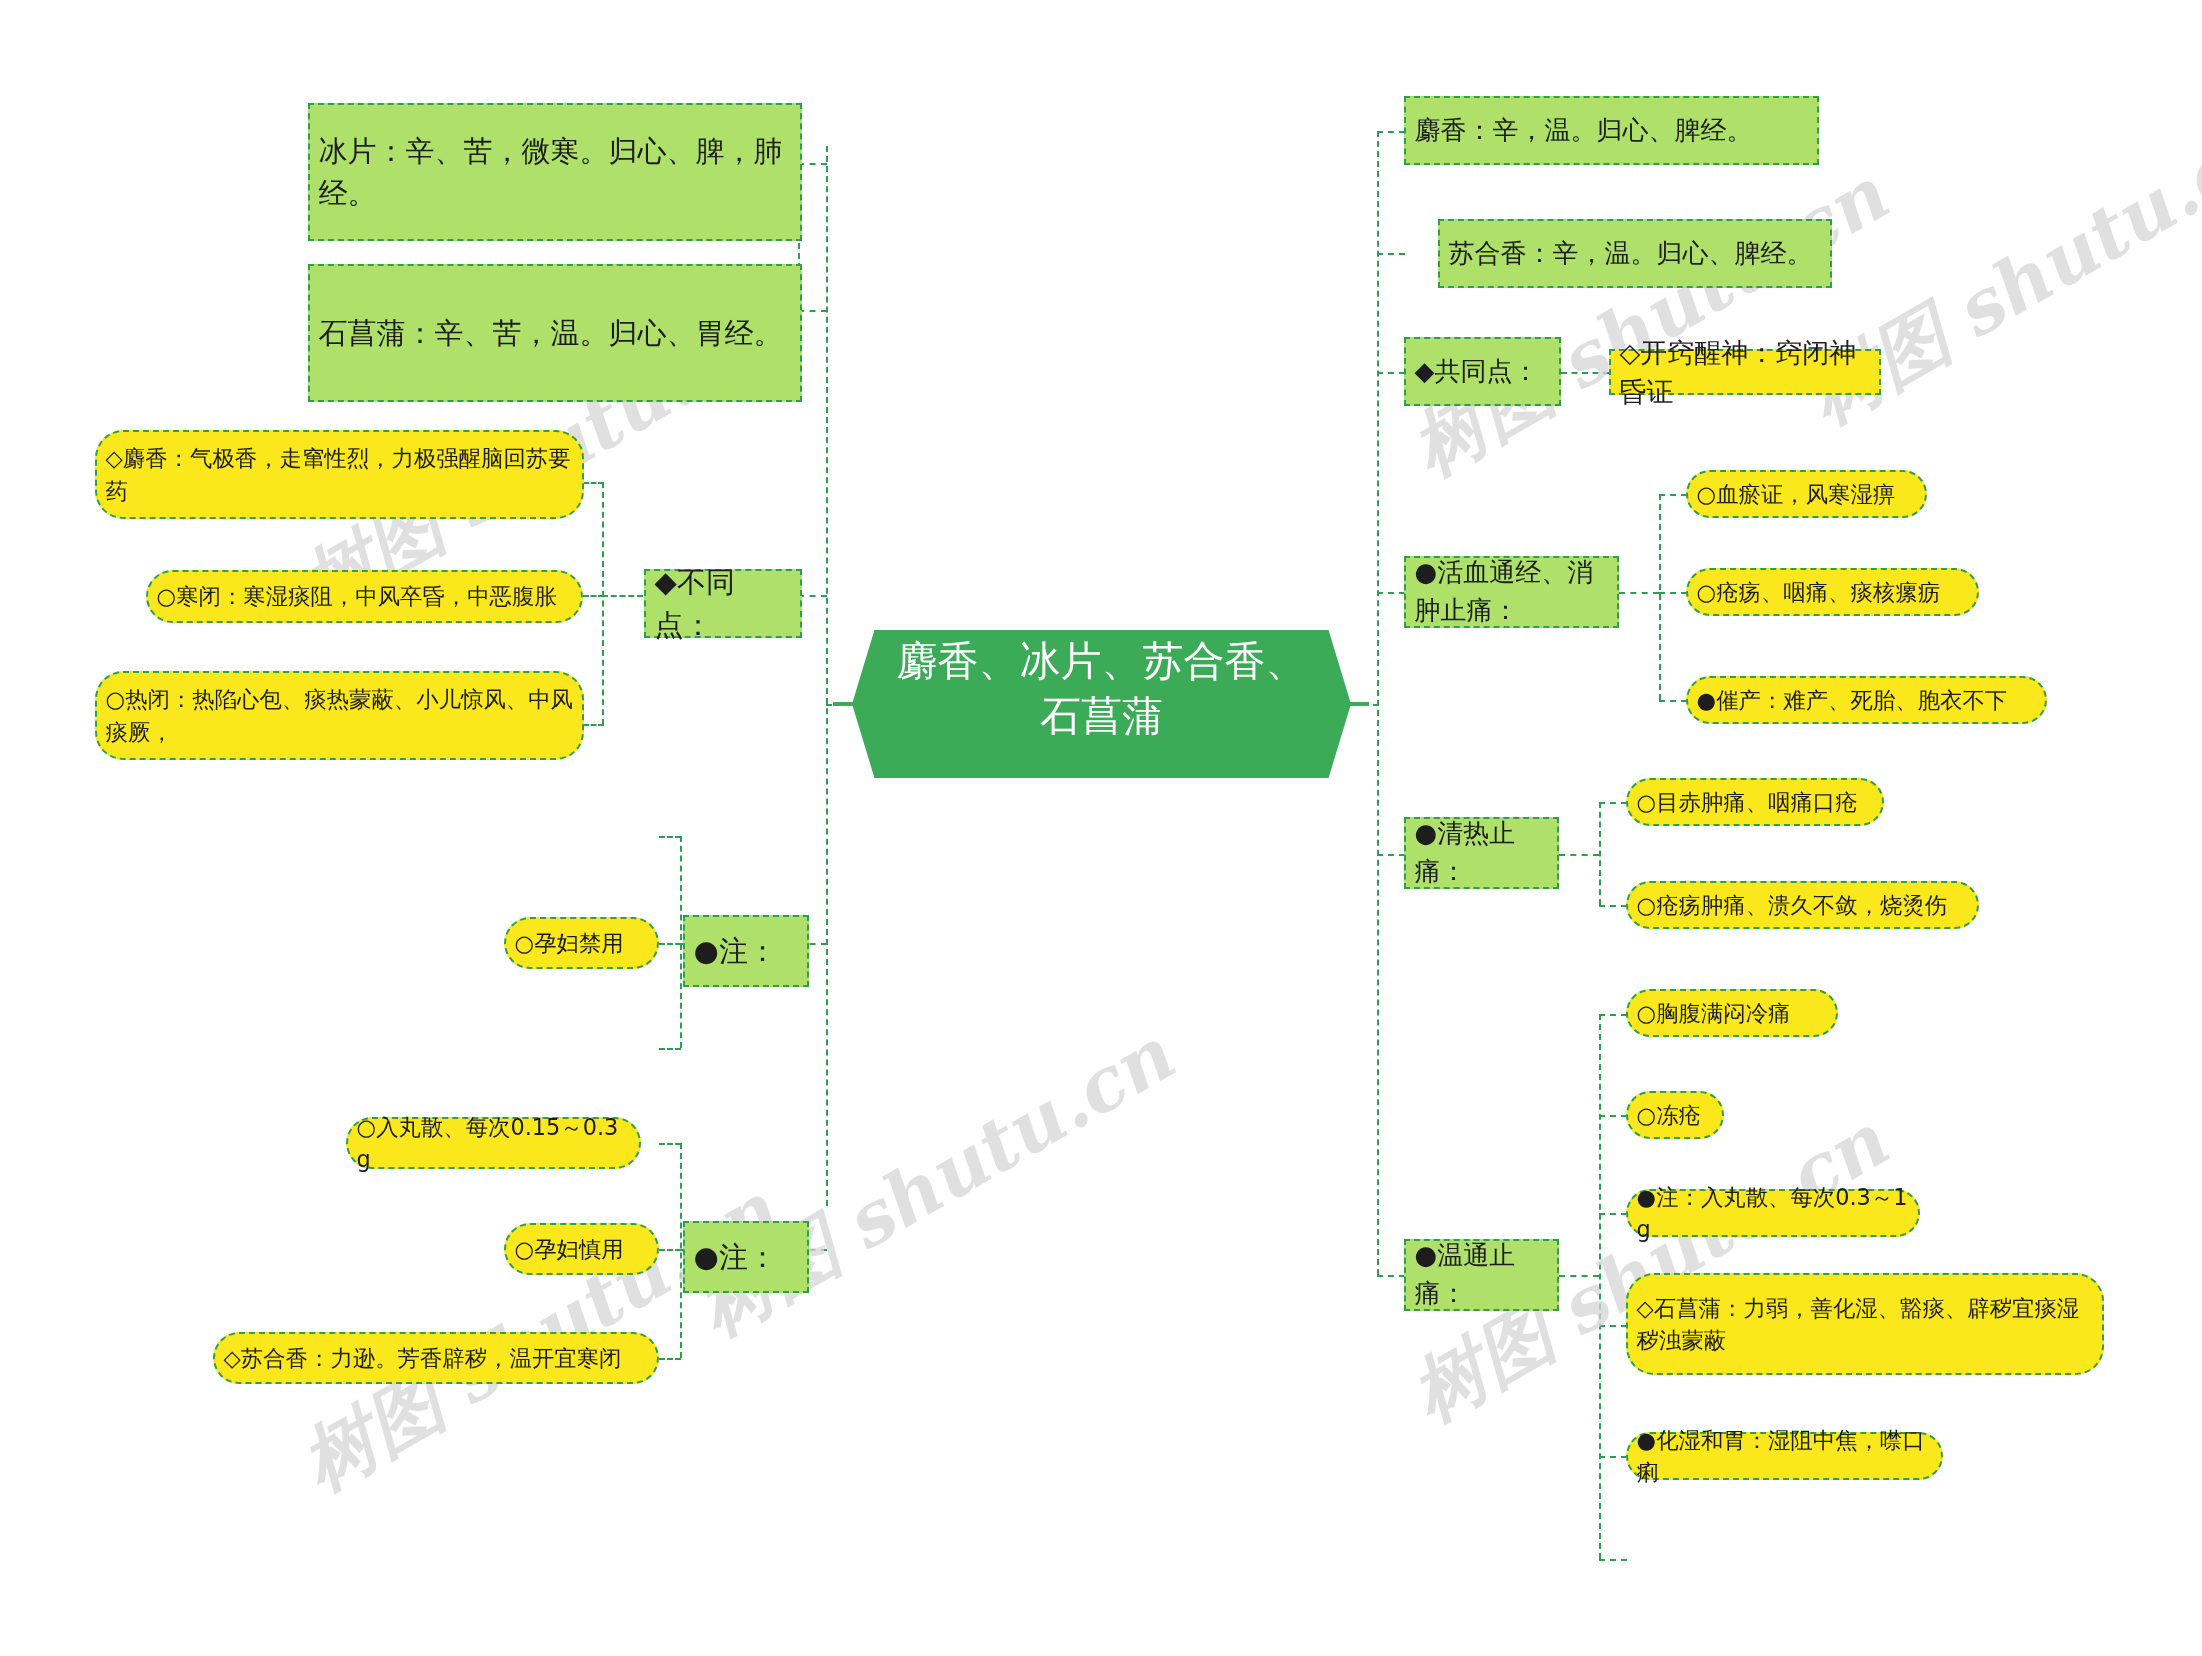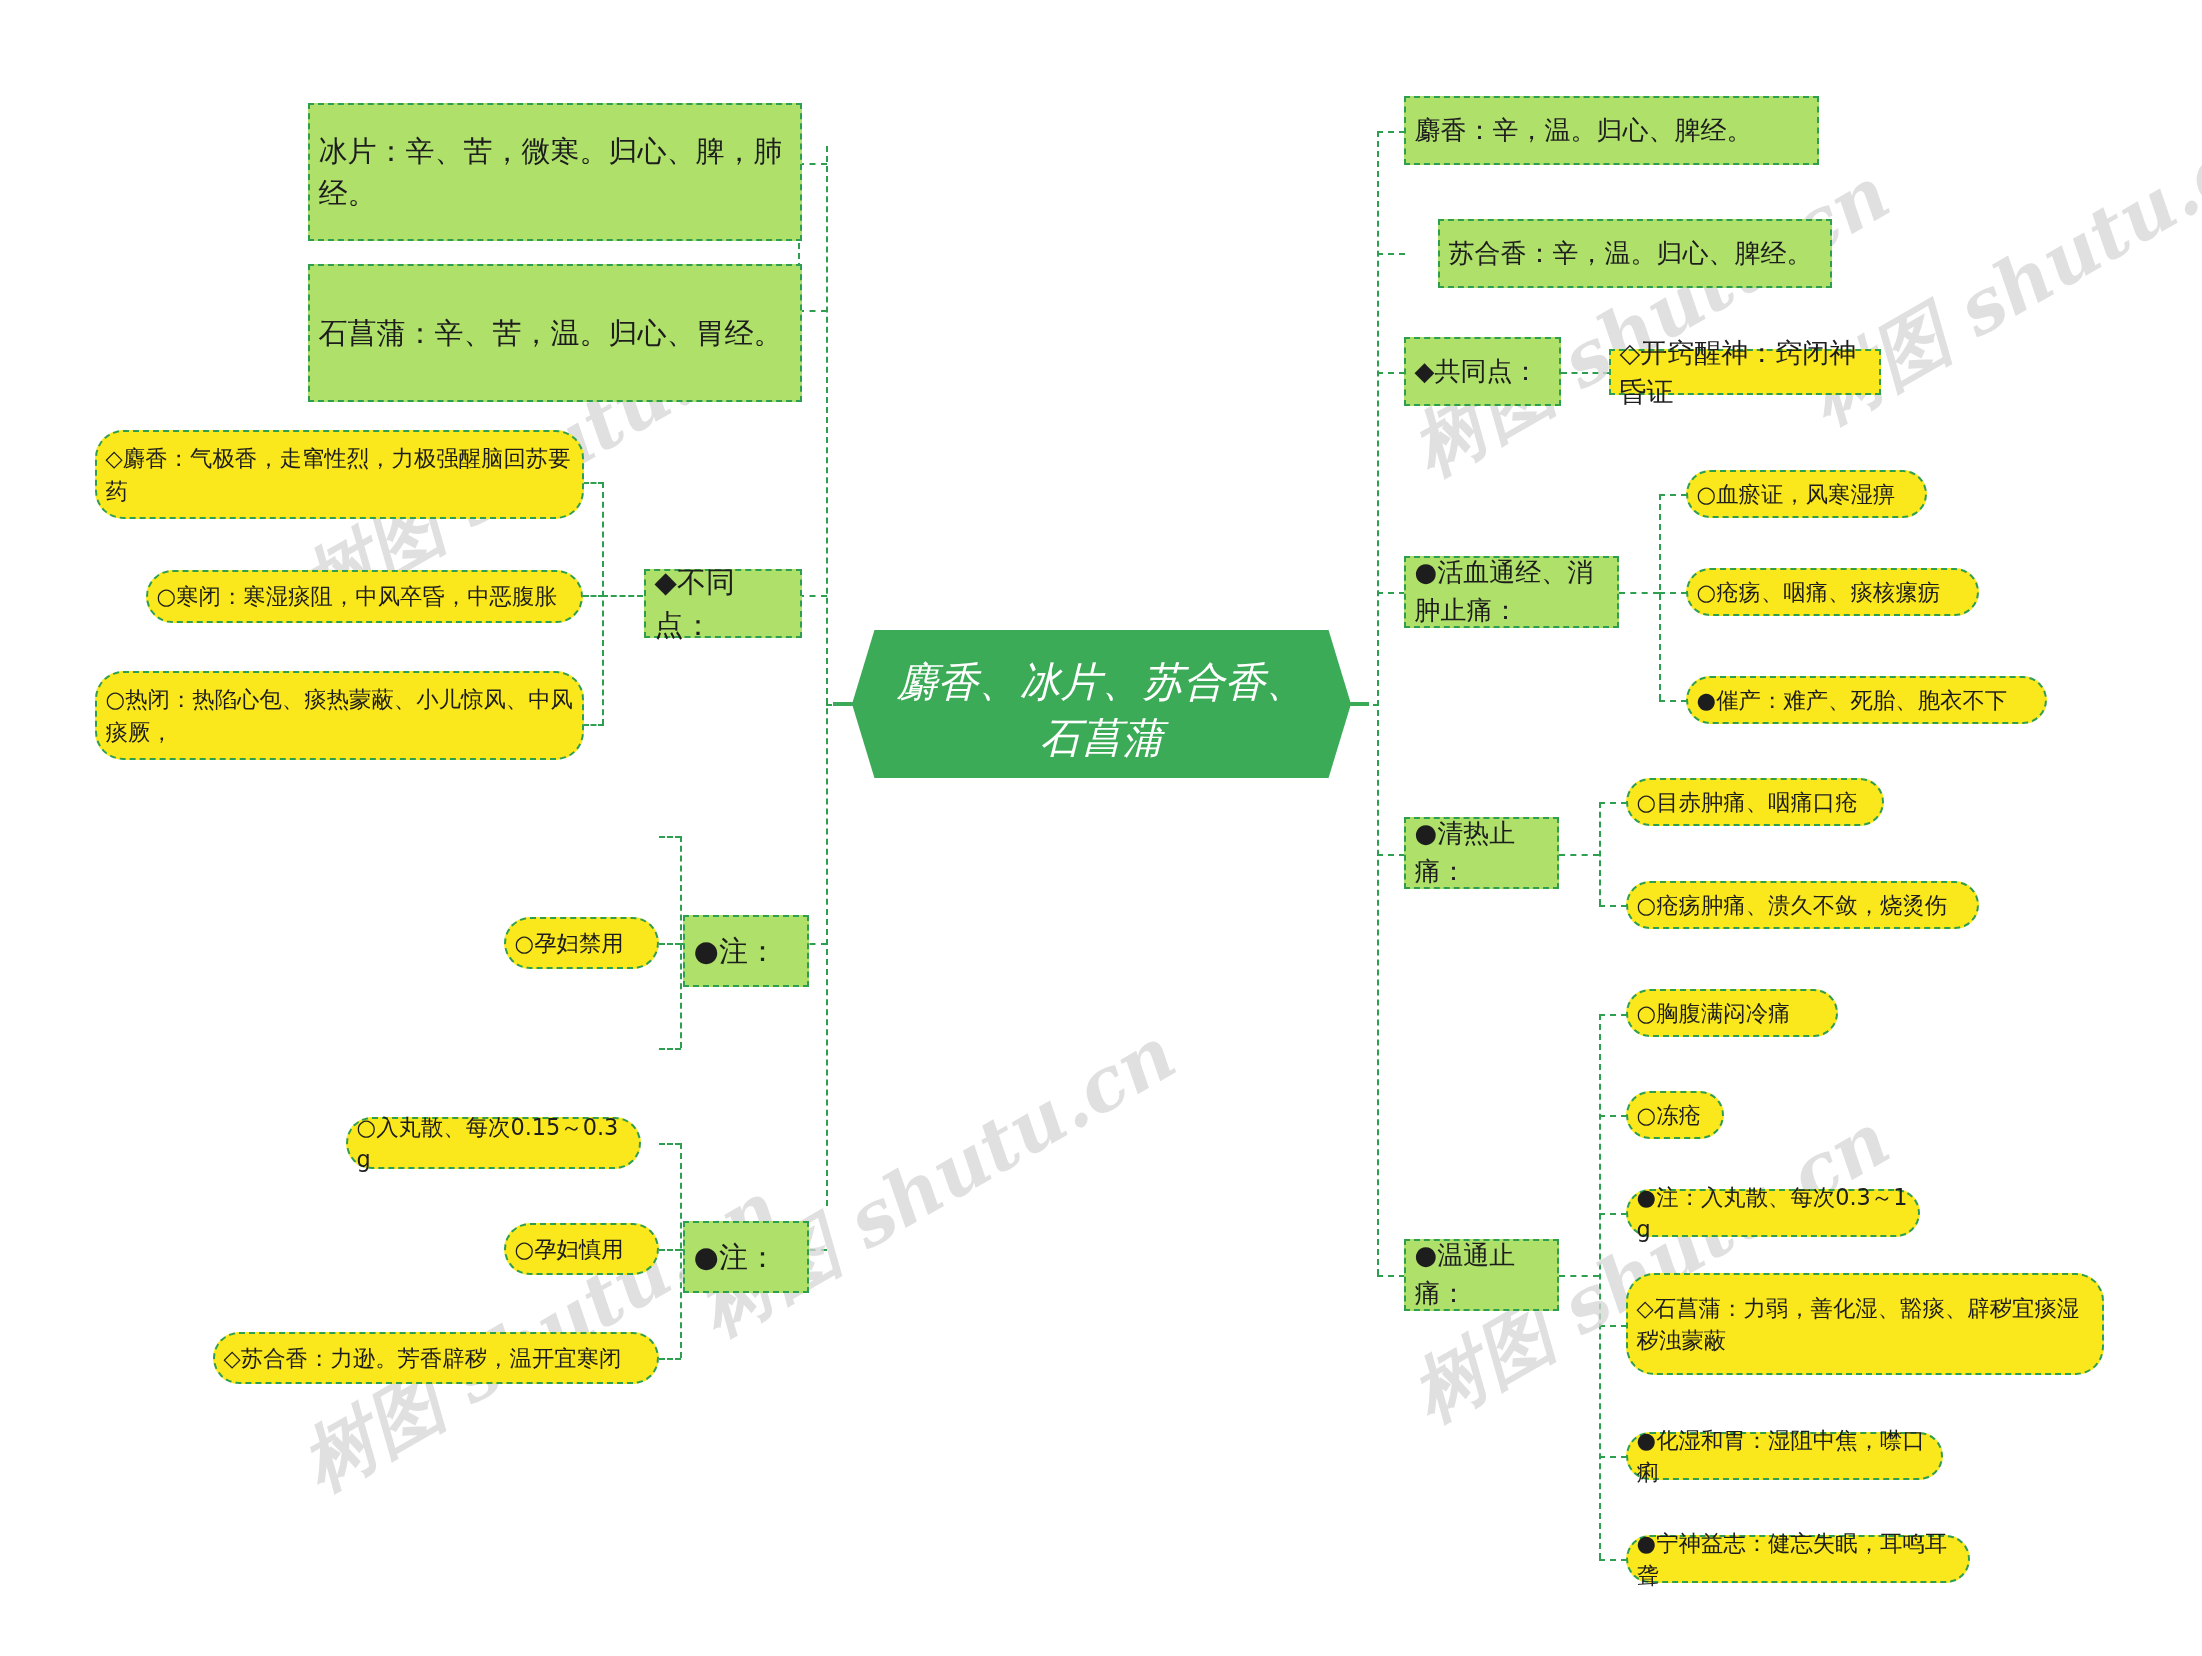--- a/index.html
+++ b/index.html
@@ -32,24 +32,24 @@
     word-break:break-all;
   }
   .green{background:#aee06a;}
   .yellow{background:#fbe81c;}
   .node .txt{display:block;width:100%;padding:0 8.6px;}
 
   
   .root{
     position:absolute;z-index:12;
     background:#3cab57;color:#ffffff;
-    display:flex;align-items:flex-end;justify-content:center;
+    display:flex;align-items:flex-start;justify-content:center;
     text-align:center;font-size:41px;line-height:1.35;
     clip-path:polygon(0% 50%, 4.5% 0%, 95.5% 0%, 100% 50%, 95.5% 100%, 4.5% 100%);
-    padding:12px 40px;box-sizing:border-box;font-style:italic;
+    padding:4px 40px;box-sizing:border-box;
   }
   
   .rootstub{position:absolute;background:#3cab57;height:4.3px;z-index:11;}
 
   .fs34{font-size:29px;margin-top:8px;}
   .fs30{font-size:26px;}
   .fs26{font-size:22.4px;border-radius:28px;}
   .fs25{font-size:27px;justify-content:flex-end;}
 </style>
 </head>
@@ -230,18 +230,15 @@
   </div>
   <div class="node yellow fs26" style="left:1626px;top:1189px;width:294px;height:48px;">
     <span class="txt">●注：入丸散、每次0.3～1g</span>
   </div>
   <div class="node yellow fs26" style="left:1626px;top:1273px;width:478px;height:102px;">
     <span class="txt">◇石菖蒲：力弱，善化湿、豁痰、辟秽宜痰湿秽浊蒙蔽</span>
   </div>
   <div class="node yellow fs26" style="left:1626px;top:1432px;width:317px;height:48px;">
     <span class="txt">●化湿和胃：湿阻中焦，噤口痢</span>
   </div>
-  <div class="node yellow fs26" style="left:1626px;top:1535px;width:344px;height:48px;">
-    <span class="txt">●宁神益志：健忘失眠，耳鸣耳聋</span>
-  </div>
 
 </div>
 
 
 </body></html>

